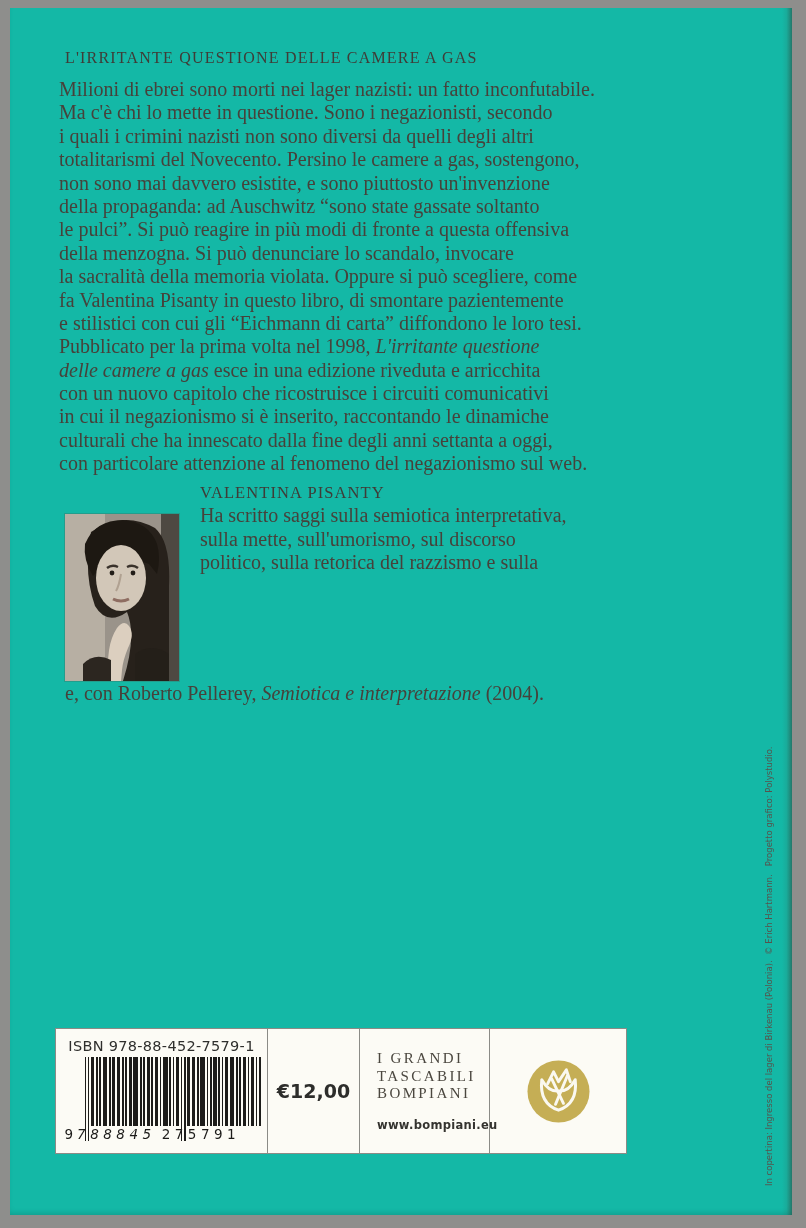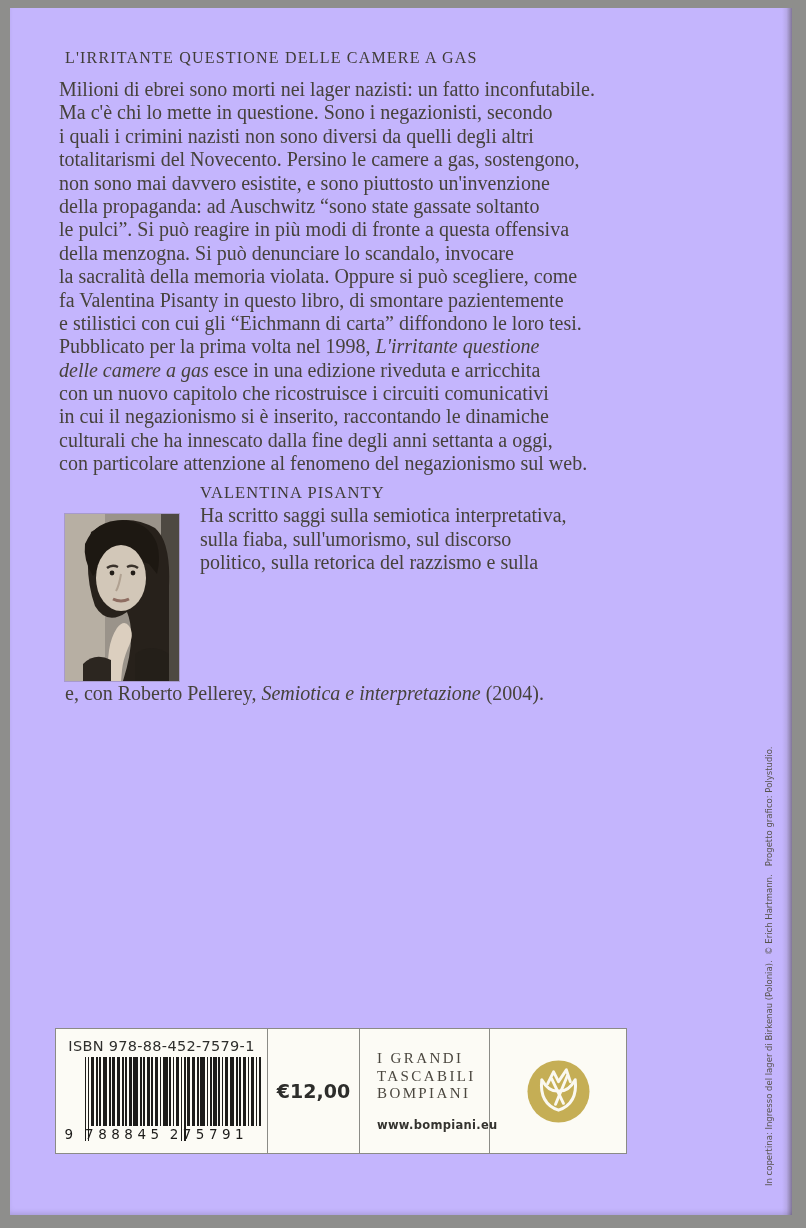--- a/index.html
+++ b/index.html
@@ -1,18 +1,18 @@
 <!DOCTYPE html>
 <html><head>
 <meta charset="utf-8">
 <style>
   html,body{margin:0;padding:0;}
   body{width:806px;height:1228px;overflow:hidden;font-family:"Liberation Serif",serif;}
   .scene{position:relative;width:806px;height:1228px;background:#8e8e8c;}
-  .page{position:absolute;left:10px;top:8px;width:782px;height:1207px;background:#c4b5fd;
+  .page{position:absolute;left:10px;top:8px;width:782px;height:1207px;background:#14b8a6;
         box-shadow:inset 0 -4px 6px -3px rgba(0,0,0,.18);}
   .page-edge{position:absolute;right:0;top:0;bottom:0;width:10px;
         background:linear-gradient(to right,rgba(0,0,0,0) 0%,rgba(70,62,50,.10) 45%,rgba(55,48,38,.45) 100%);}
   .book-title{position:absolute;left:55px;top:40px;margin:0;
         font:500 16px/20px "Liberation Serif",serif;letter-spacing:1.2px;color:#3f3c37;}
   .synopsis{position:absolute;left:49px;top:70px;width:700px;
         font:400 20px/23.4px "Liberation Serif",serif;color:#46423b;}
   .tline{white-space:nowrap;height:23.4px;}
   .tline em{font-style:italic;}
   .author-photo{position:absolute;left:55px;top:506px;width:114px;height:167px;
@@ -28,21 +28,21 @@
   .cell{border-right:1px solid #8b8b86;box-sizing:border-box;height:100%;}
   .cell:last-child{border-right:none;}
   .cell-isbn{width:212px;text-align:center;padding-top:9px;}
   .isbn-label{font:400 14.5px "DejaVu Sans",sans-serif;color:#2f2f2d;letter-spacing:.3px;}
   .barcode{position:relative;width:198px;height:88px;margin:3px auto 0;text-align:left;overflow:hidden;}
   .bars{position:absolute;left:22px;top:0;white-space:nowrap;font-size:0;}
   .bars i{display:inline-block;background:#1d1c1a;vertical-align:top;}
   .barcode-digits{position:absolute;left:0;top:69px;width:100%;
         font:400 13.5px "DejaVu Sans",sans-serif;color:#1d1c1a;}
   .barcode-digits .d9{margin-left:2px;}
-  .barcode-digits .g1{margin-left:12px;letter-spacing:4.5px;}
+  .barcode-digits .g1{margin-left:4px;letter-spacing:4.5px;font-style:italic;}
   .barcode-digits .g2{margin-left:6px;letter-spacing:4.5px;}
   .cell-price{width:92px;display:flex;align-items:center;justify-content:center;}
   .price{font:600 19px "DejaVu Sans",sans-serif;color:#2d2d2b;}
   .cell-imprint{width:130px;display:flex;flex-direction:column;justify-content:center;padding-left:17px;}
   .imprint{font:400 15px/17.5px "Liberation Serif",serif;letter-spacing:2.4px;color:#4b473f;}
   .website{margin-top:15px;font:700 11.5px "DejaVu Sans",sans-serif;color:#34332f;letter-spacing:.3px;}
   .cell-logo{flex:1;display:flex;align-items:center;justify-content:center;}
   .cover-credits{position:absolute;left:754px;top:1178px;transform:rotate(-90deg);
         transform-origin:0 0;white-space:pre;font:400 8.5px "DejaVu Sans",sans-serif;color:#57534c;}
 </style>
@@ -91,21 +91,21 @@
         <path d="M44 167 Q40 132 52 114 Q59 105 64 112 Q70 120 63 134 Q58 146 57 156 L56 167 Z" fill="#dccfbf"></path>
         <path d="M18 167 L18 150 Q30 138 46 146 L46 167 Z" fill="#2c2620"></path>
         <path d="M70 167 L70 140 Q86 128 104 140 L104 167 Z" fill="#241f19"></path>
       </svg>
     </div>
 
     <div class="author-text">
       <div class="author-name">VALENTINA PISANTY</div>
       <div>
           <div class="tline"><span>Ha scritto saggi sulla semiotica interpretativa,</span></div>
-          <div class="tline"><span>sulla fiaba, sull'umorismo, sul discorso</span></div>
+          <div class="tline"><span>sulla mette, sull'umorismo, sul discorso</span></div>
           <div class="tline"><span>politico, sulla retorica del razzismo e sulla</span></div>
         </div>
     </div>
 
     <div class="author-bio-extra">
         <div class="tline"><span>e, con Roberto Pellerey, </span><em>Semiotica e interpretazione</em><span> (2004).</span></div>
       </div>
 
     <div class="footer-box">
 

